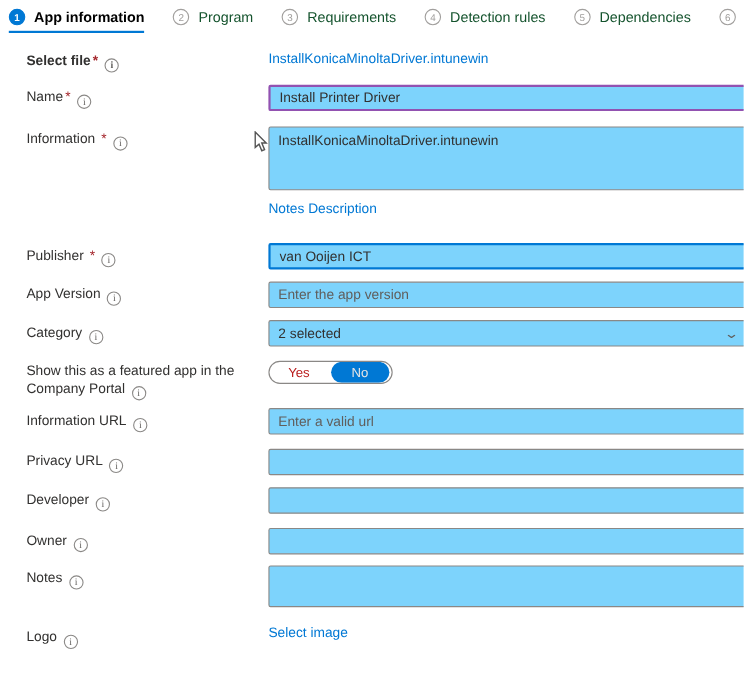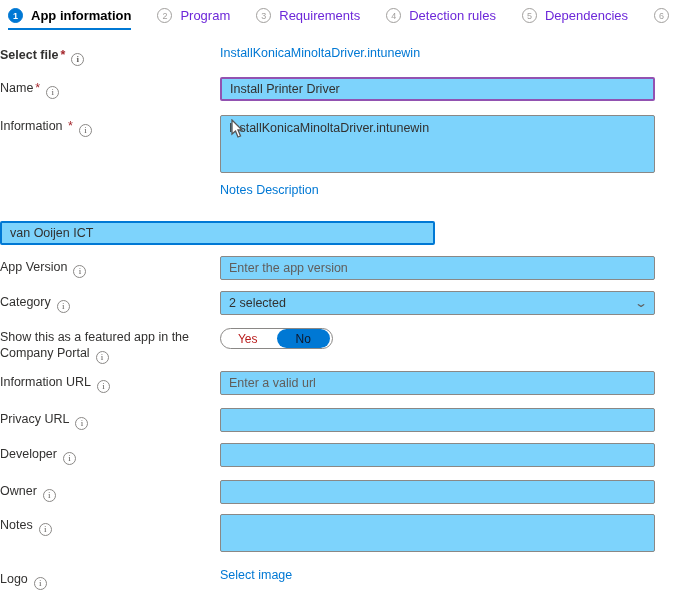--- a/index.html
+++ b/index.html
@@ -31,27 +31,27 @@
     width: 15px; height: 15px;
     border-radius: 50%;
     border: 1px solid #a19f9d;
     color: #a19f9d;
     font-size: 9px;
     display: inline-flex;
     align-items: center;
     justify-content: center;
     flex: none;
   }
-  .step .stlabel { color: #6d28d9; font-size: 13px; }
+  .step .stlabel { color: #14532d; font-size: 13px; }
   .step.active { border-bottom: 2px solid #0078d4; padding-bottom: 5px; }
   .step.active .circle { background: #0078d4; border-color: #0078d4; color: #ffffff; font-weight: bold; }
   .step.active .stlabel { color: #000000; font-weight: bold; }
 
   
-  .form { padding-left: 0; }
+  .form { padding-left: 24px; }
   .row {
     display: grid;
     grid-template-columns: 220px 440px;
     align-items: start;
   }
   .lbl { padding-top: 4px; width: 205px; line-height: 1.25; }
   .req { color: #a4262c; margin-left: 2px; }
   .info {
     display: inline-flex;
     width: 13px; height: 13px;
@@ -109,21 +109,21 @@
   .toggle .opt {
     flex: 1;
     text-align: center;
     font-size: 12px;
     color: #b91c1c;
     height: 100%;
     display: flex; align-items: center; justify-content: center;
   }
   .toggle .opt.sel {
     background: #0078d4;
-    color: #0f172a;
+    color: #e5e5e5;
     border-radius: 10px;
     margin: 2px;
   }
 
   
   .r-selectfile { margin-top: 14px; }
   .r-name       { margin-top: 12px; }
   .r-desc       { margin-top: 14px; }
   .r-editdesc   { margin-top: 10px; }
   .r-publisher  { margin-top: 24px; }
@@ -194,20 +194,23 @@
     </div>
     <textarea class="txt" style="">InstallKonicaMinoltaDriver.intunewin</textarea>
   </div>
 
   <div class="row r-editdesc">
     <div></div>
     <a class="link">Notes Description</a>
   </div>
 
   <div class="row r-publisher">
+    <div class="lbl">
+      <span>Publisher</span> <span class="req">*</span><span class="info">i</span>
+    </div>
     <input class="txt border-blue" type="text" value="van Ooijen ICT" style="">
   </div>
 
   <div class="row r-appver">
     <div class="lbl">
       <span>App Version</span><span class="info">i</span>
     </div>
     <input class="txt" type="text" placeholder="Enter the app version" style="">
   </div>
 

